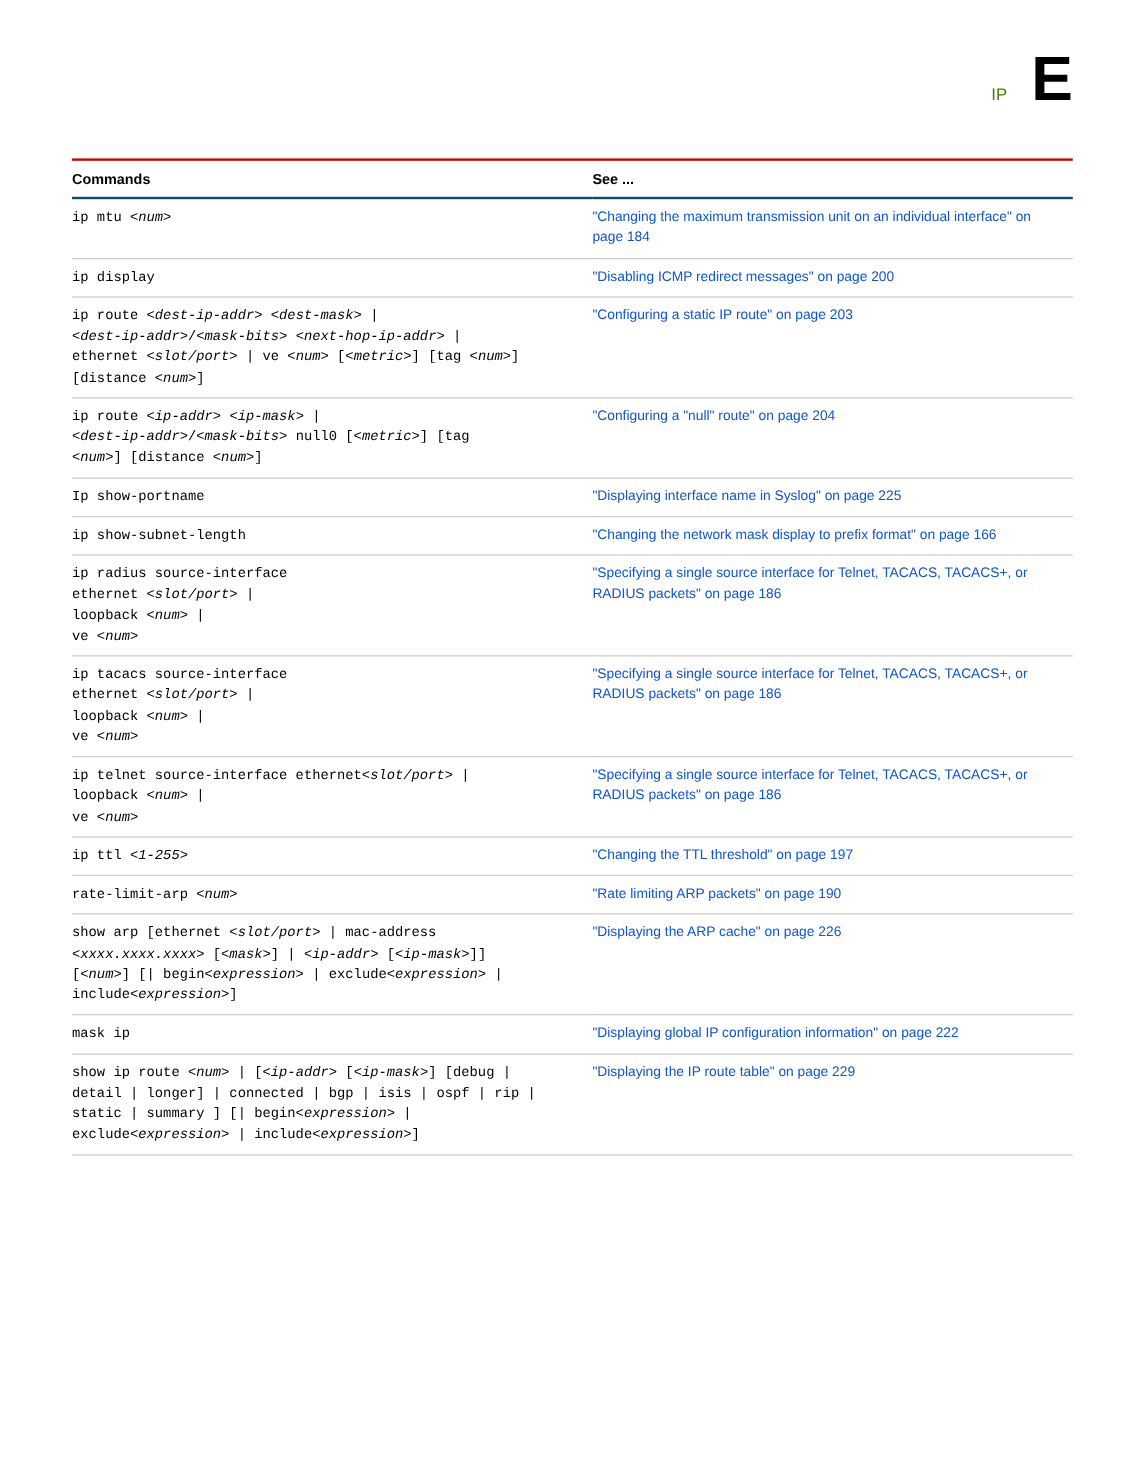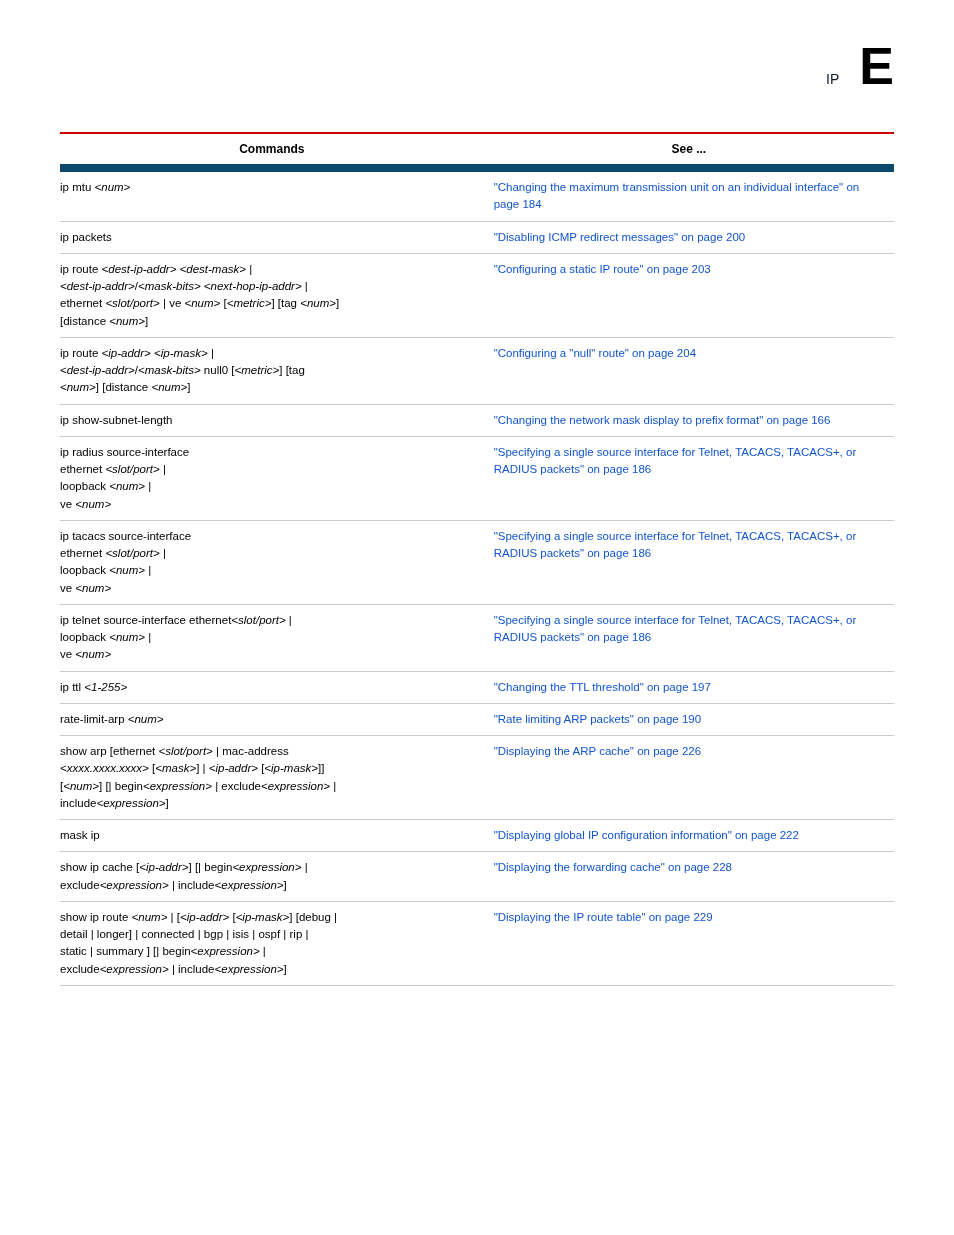--- a/index.html
+++ b/index.html
@@ -15,21 +15,21 @@
     .page-header {
       display: flex;
       justify-content: flex-end;
       align-items: baseline;
       margin-bottom: 30px;
       padding-bottom: 10px;
     }
     .page-header-ip {
       font-size: 14px;
       margin-right: 20px;
-      color: #0f172a;
+      color: #4d7c0f;
     }
     .page-header-letter {
       font-size: 52px;
       font-weight: bold;
       color: #000;
       line-height: 1;
     }
     .divider-red {
       border: none;
       border-top: 2px solid #cc0000;
@@ -37,39 +37,40 @@
     }
     table {
       width: 100%;
       border-collapse: collapse;
       margin-top: 0;
     }
     thead tr th {
       font-weight: bold;
       font-size: 12px;
       padding: 8px 10px 8px 0;
-      border-bottom: 8px solid #0c4a6e;
-      text-align: center;
+      border-bottom: 2px solid #0c4a6e;
+      text-align: left;
       vertical-align: bottom;
     }
     thead tr th:first-child {
       width: 52%;
     }
     thead tr th:last-child {
       width: 48%;
     }
     tbody tr td {
       padding: 7px 10px 7px 0;
       vertical-align: top;
       border-bottom: 1px solid #ccc;
       font-size: 11.5px;
       line-height: 1.5;
     }
     tbody tr td:first-child {
       padding-right: 20px;
+      font-family: Liberation Mono, monospace;
     }
     .link-blue {
       color: #1155cc;
       text-decoration: none;
     }
   </style>
 </head>
 <body>
 
 <div class="page-header">
@@ -85,30 +86,34 @@
       <th>Commands</th>
       <th>See ...</th>
     </tr>
   </thead>
   <tbody id="table-body">
   <tr>
         <td>ip mtu <em>&lt;num&gt;</em></td>
         <td><a class="link-blue" href="#">"Changing the maximum transmission unit on an individual interface" on page 184</a></td>
       </tr>
       <tr>
-        <td>ip packets</td>
+        <td>ip display</td>
         <td><a class="link-blue" href="#">"Disabling ICMP redirect messages" on page 200</a></td>
       </tr>
       <tr>
         <td>ip route <em>&lt;dest-ip-addr&gt;</em> <em>&lt;dest-mask&gt;</em>  |<br><em>&lt;dest-ip-addr&gt;</em>/<em>&lt;mask-bits&gt;</em> <em>&lt;next-hop-ip-addr&gt;</em>  |<br>ethernet <em>&lt;slot/port&gt;</em>  | ve <em>&lt;num&gt;</em> [<em>&lt;metric&gt;</em>] [tag <em>&lt;num&gt;</em>]<br>[distance <em>&lt;num&gt;</em>]</td>
         <td><a class="link-blue" href="#">"Configuring a static IP route" on page 203</a></td>
       </tr>
       <tr>
         <td>ip route <em>&lt;ip-addr&gt;</em> <em>&lt;ip-mask&gt;</em>  |<br><em>&lt;dest-ip-addr&gt;</em>/<em>&lt;mask-bits&gt;</em> null0 [<em>&lt;metric&gt;</em>] [tag<br><em>&lt;num&gt;</em>] [distance <em>&lt;num&gt;</em>]</td>
         <td><a class="link-blue" href="#">"Configuring a "null" route" on page 204</a></td>
+      </tr>
+      <tr>
+        <td>Ip show-portname</td>
+        <td><a class="link-blue" href="#">"Displaying interface name in Syslog" on page 225</a></td>
       </tr>
       <tr>
         <td>ip show-subnet-length</td>
         <td><a class="link-blue" href="#">"Changing the network mask display to prefix format" on page 166</a></td>
       </tr>
       <tr>
         <td>ip radius source-interface<br>ethernet <em>&lt;slot/port&gt;</em>  |<br>loopback <em>&lt;num&gt;</em>  |<br>ve <em>&lt;num&gt;</em></td>
         <td><a class="link-blue" href="#">"Specifying a single source interface for Telnet, TACACS, TACACS+, or RADIUS packets" on page 186</a></td>
       </tr>
       <tr>
@@ -129,21 +134,17 @@
       </tr>
       <tr>
         <td>show arp [ethernet <em>&lt;slot/port&gt;</em>  | mac-address<br><em>&lt;xxxx.xxxx.xxxx&gt;</em> [<em>&lt;mask&gt;</em>]  | <em>&lt;ip-addr&gt;</em> [<em>&lt;ip-mask&gt;</em>]]<br>[<em>&lt;num&gt;</em>] [| begin<em>&lt;expression&gt;</em>  | exclude<em>&lt;expression&gt;</em>  |<br>include<em>&lt;expression&gt;</em>]</td>
         <td><a class="link-blue" href="#">"Displaying the ARP cache" on page 226</a></td>
       </tr>
       <tr>
         <td>mask ip</td>
         <td><a class="link-blue" href="#">"Displaying global IP configuration information" on page 222</a></td>
       </tr>
       <tr>
-        <td>show ip cache [<em>&lt;ip-addr&gt;</em>] [| begin<em>&lt;expression&gt;</em>  |<br>exclude<em>&lt;expression&gt;</em>  | include<em>&lt;expression&gt;</em>]</td>
-        <td><a class="link-blue" href="#">"Displaying the forwarding cache" on page 228</a></td>
-      </tr>
-      <tr>
         <td>show ip route <em>&lt;num&gt;</em>  | [<em>&lt;ip-addr&gt;</em> [<em>&lt;ip-mask&gt;</em>] [debug  |<br>detail  | longer]  |  connected  | bgp  | isis  | ospf  | rip  |<br>static  | summary ]  [| begin<em>&lt;expression&gt;</em>  |<br>exclude<em>&lt;expression&gt;</em>  | include<em>&lt;expression&gt;</em>]</td>
         <td><a class="link-blue" href="#">"Displaying the IP route table" on page 229</a></td>
       </tr>
     </tbody>
 </table>
 
 </body></html>

